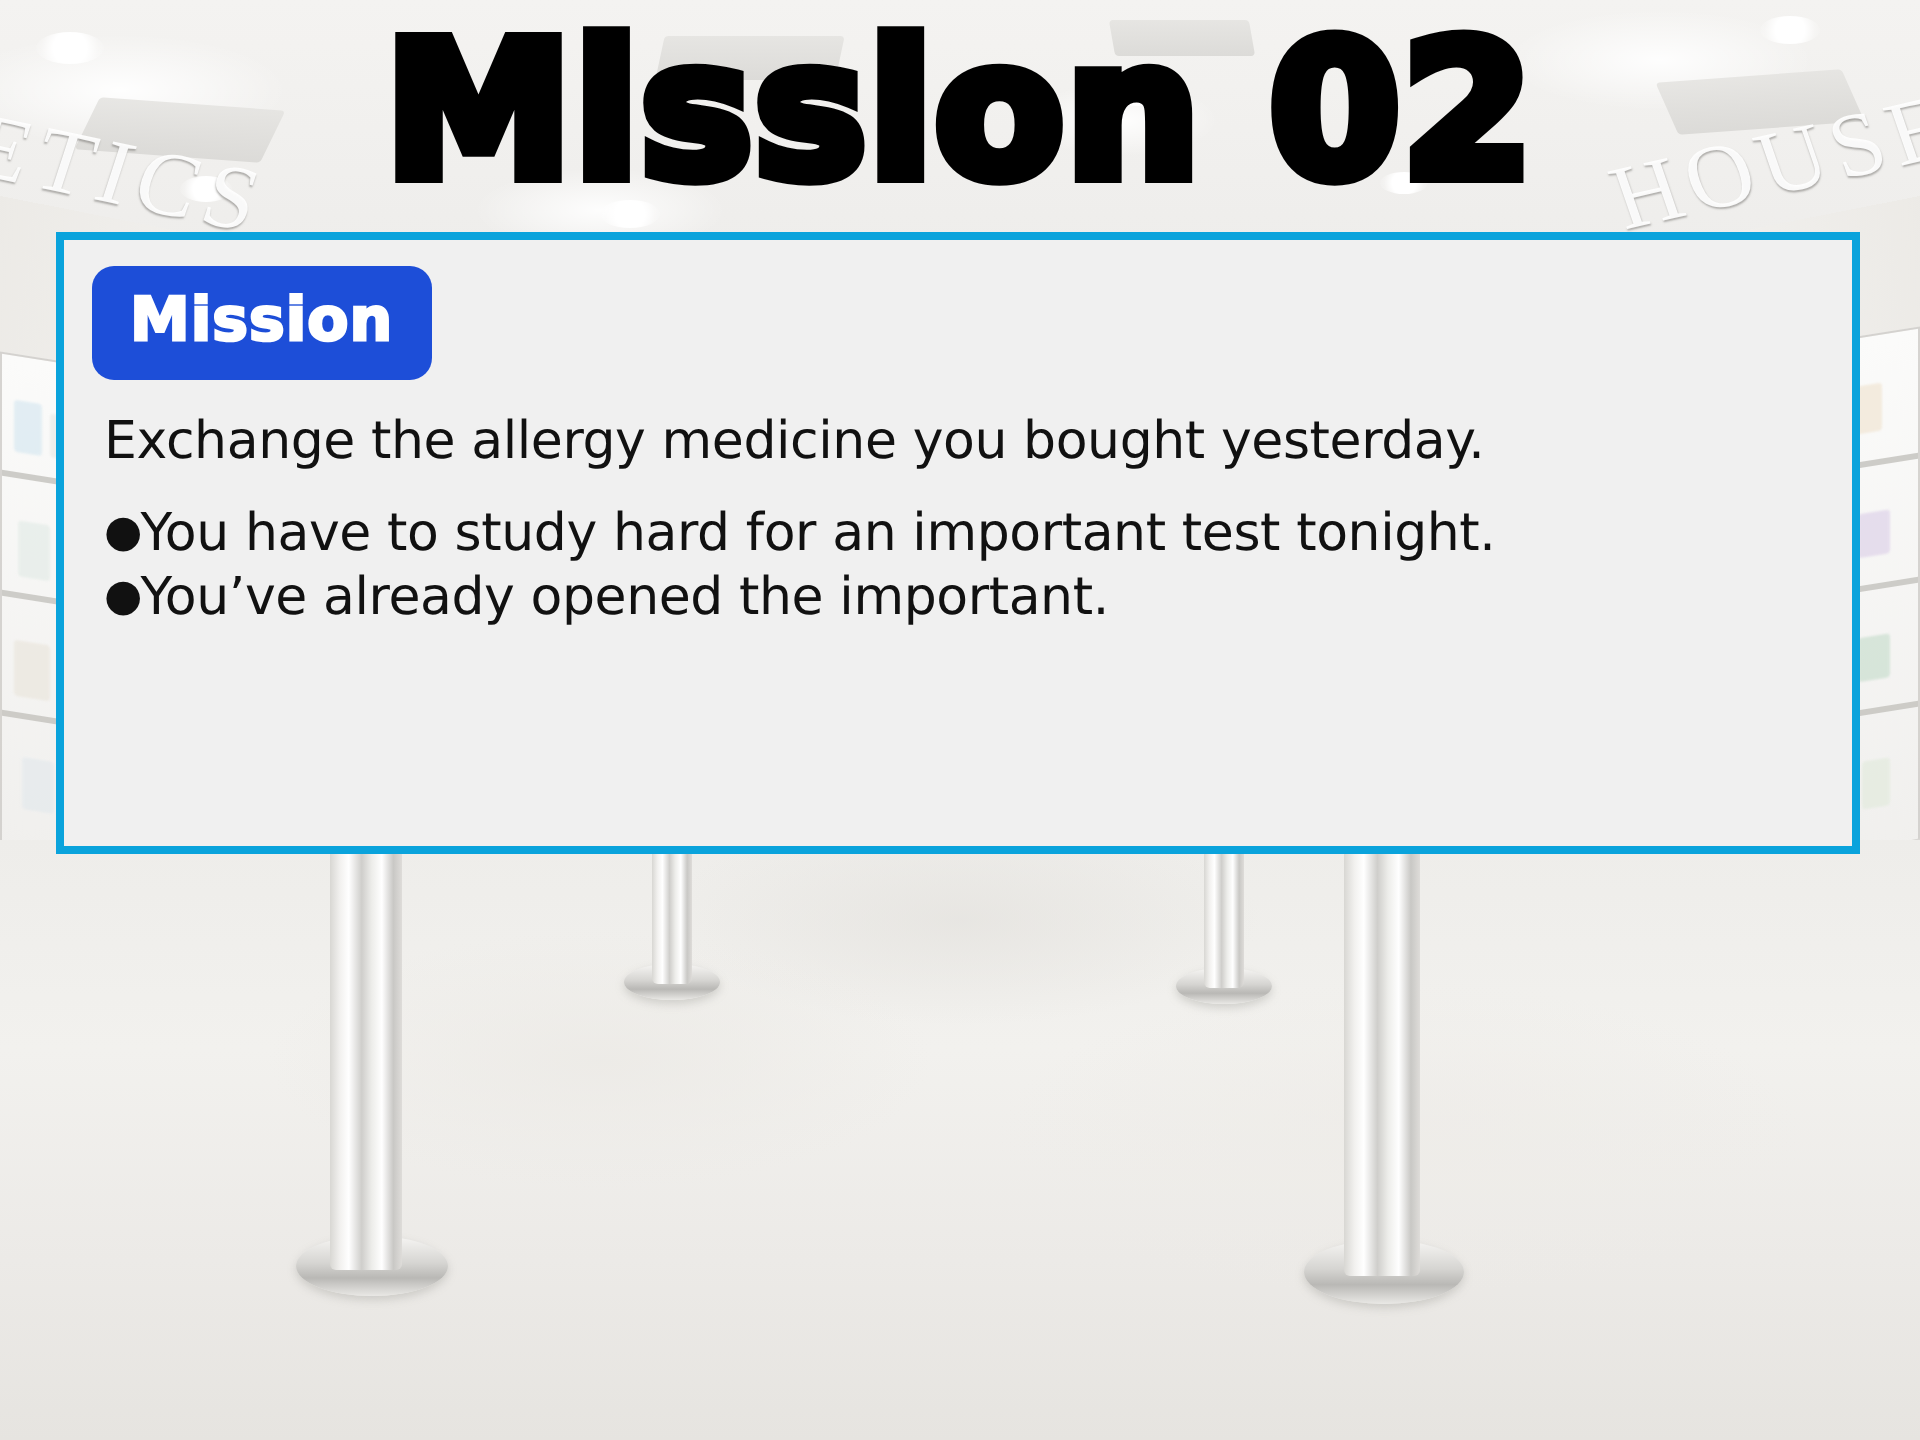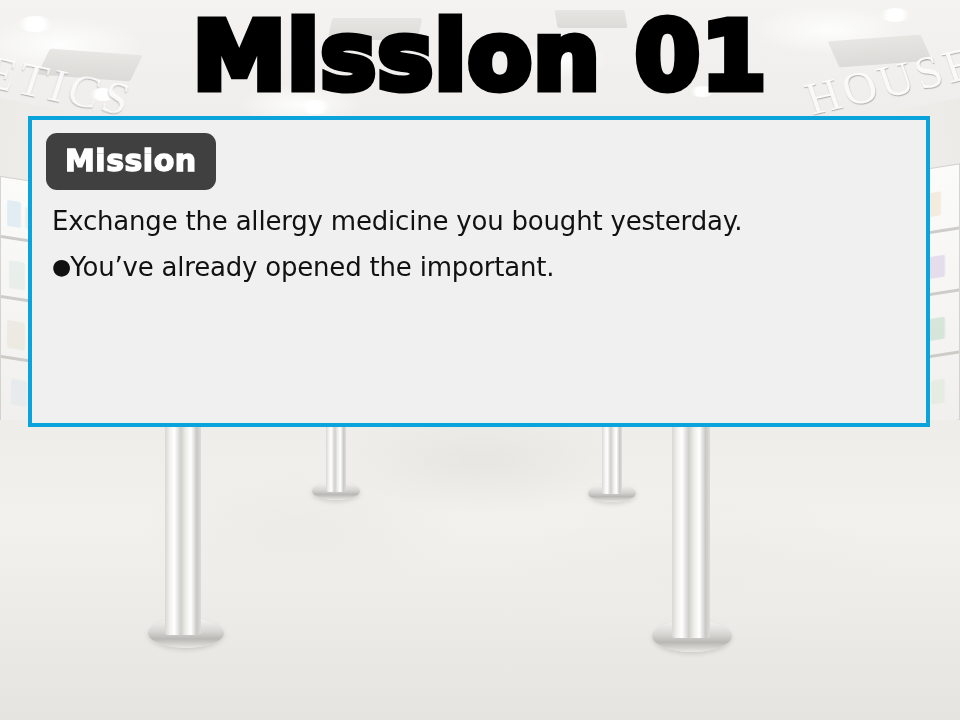--- a/index.html
+++ b/index.html
@@ -210,21 +210,21 @@
     box-sizing: border-box;
     background: #f0f0f0;
     border: 4px solid #0aa3dc;
   }
   .card-inner {
     padding: 13px 14px 0 14px;
   }
 
   .badge {
     display: inline-block;
-    background: #404040;
+    background: #1d4ed8;
     color: #ffffff;
     font-family: "DejaVu Sans", sans-serif;
     font-weight: bold;
     font-size: 30px;
     line-height: 1;
     letter-spacing: 0.5px;
     padding: 13px 19px 14px 19px;
     border-radius: 11px;
     -webkit-text-stroke: 1.4px #ffffff;
     paint-order: stroke fill;
@@ -346,30 +346,31 @@
     <div class="pole pole-ml"></div>
     <div class="pole-base pole-mr-base"></div>
     <div class="pole pole-mr"></div>
 
     <div class="pole-base pole-fl-base"></div>
     <div class="pole pole-fl"></div>
     <div class="pole-base pole-fr-base"></div>
     <div class="pole pole-fr"></div>
   </div>
 
-  <div class="title">Mission 01</div>
+  <div class="title">Mission 02</div>
 
   <div class="card">
     <div class="card-inner">
 
       <div class="badge">Mission</div>
 
       <div class="mission-text">Exchange the allergy medicine you bought yesterday.</div>
 
 
       <ul class="bullets">
+        <li><span class="dot">●</span><span>You have to study hard for an important test tonight.</span></li>
         <li><span class="dot">●</span><span>You’ve already opened the important.</span></li>
       </ul>
 
     </div>
   </div>
 
 </div>
 
 </body></html>

